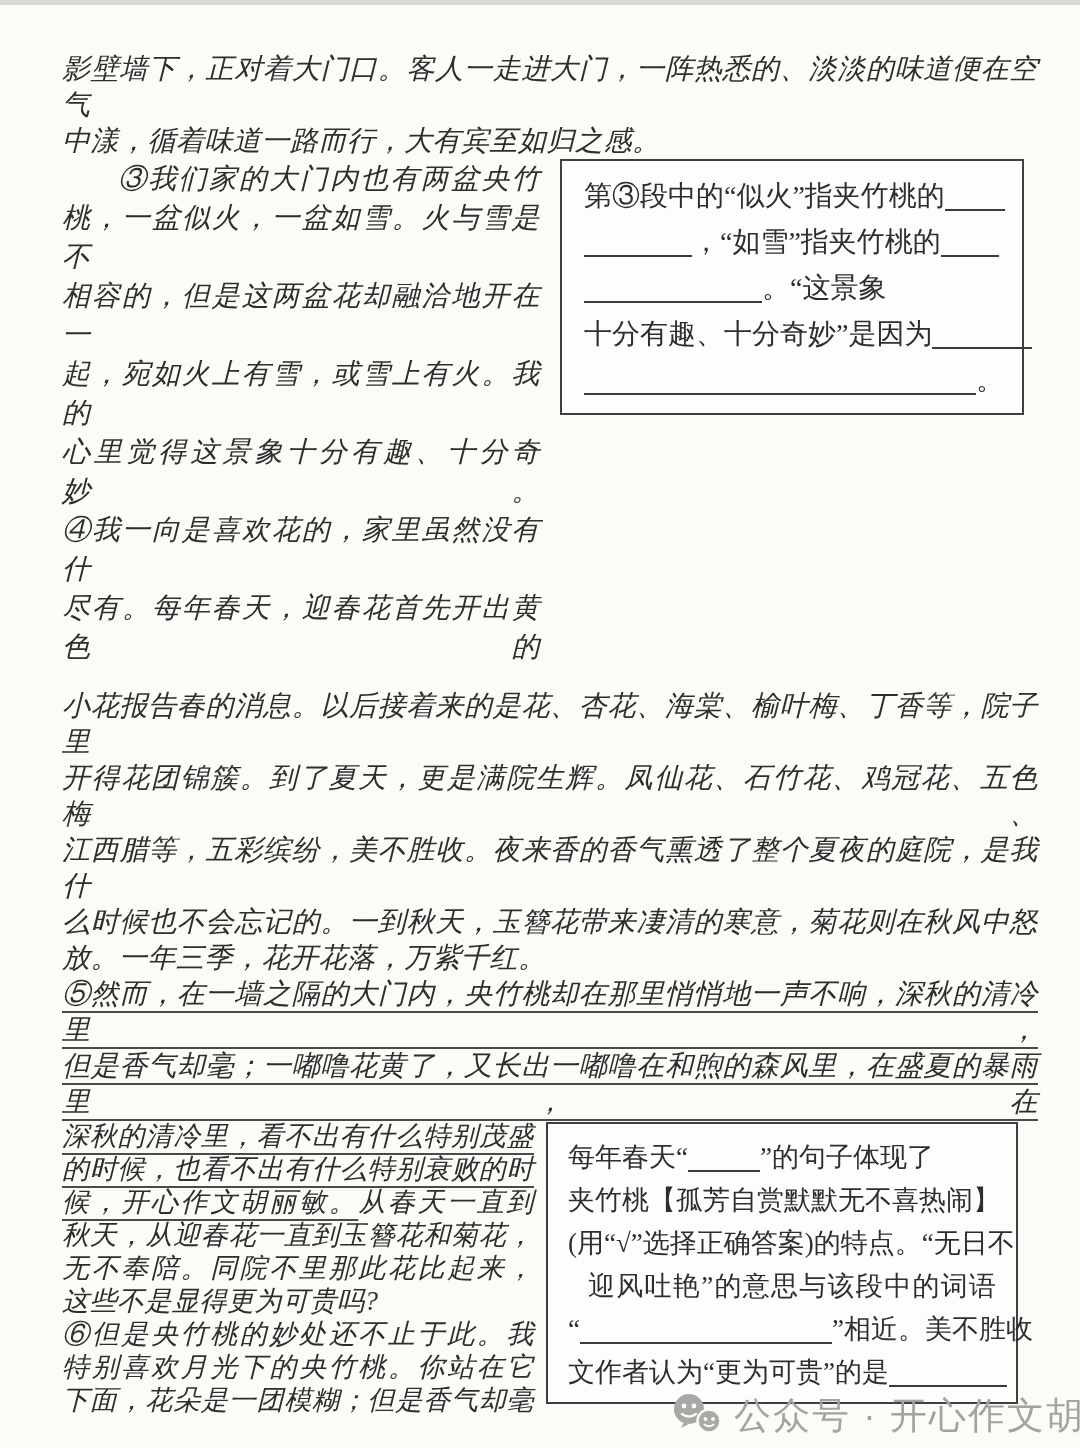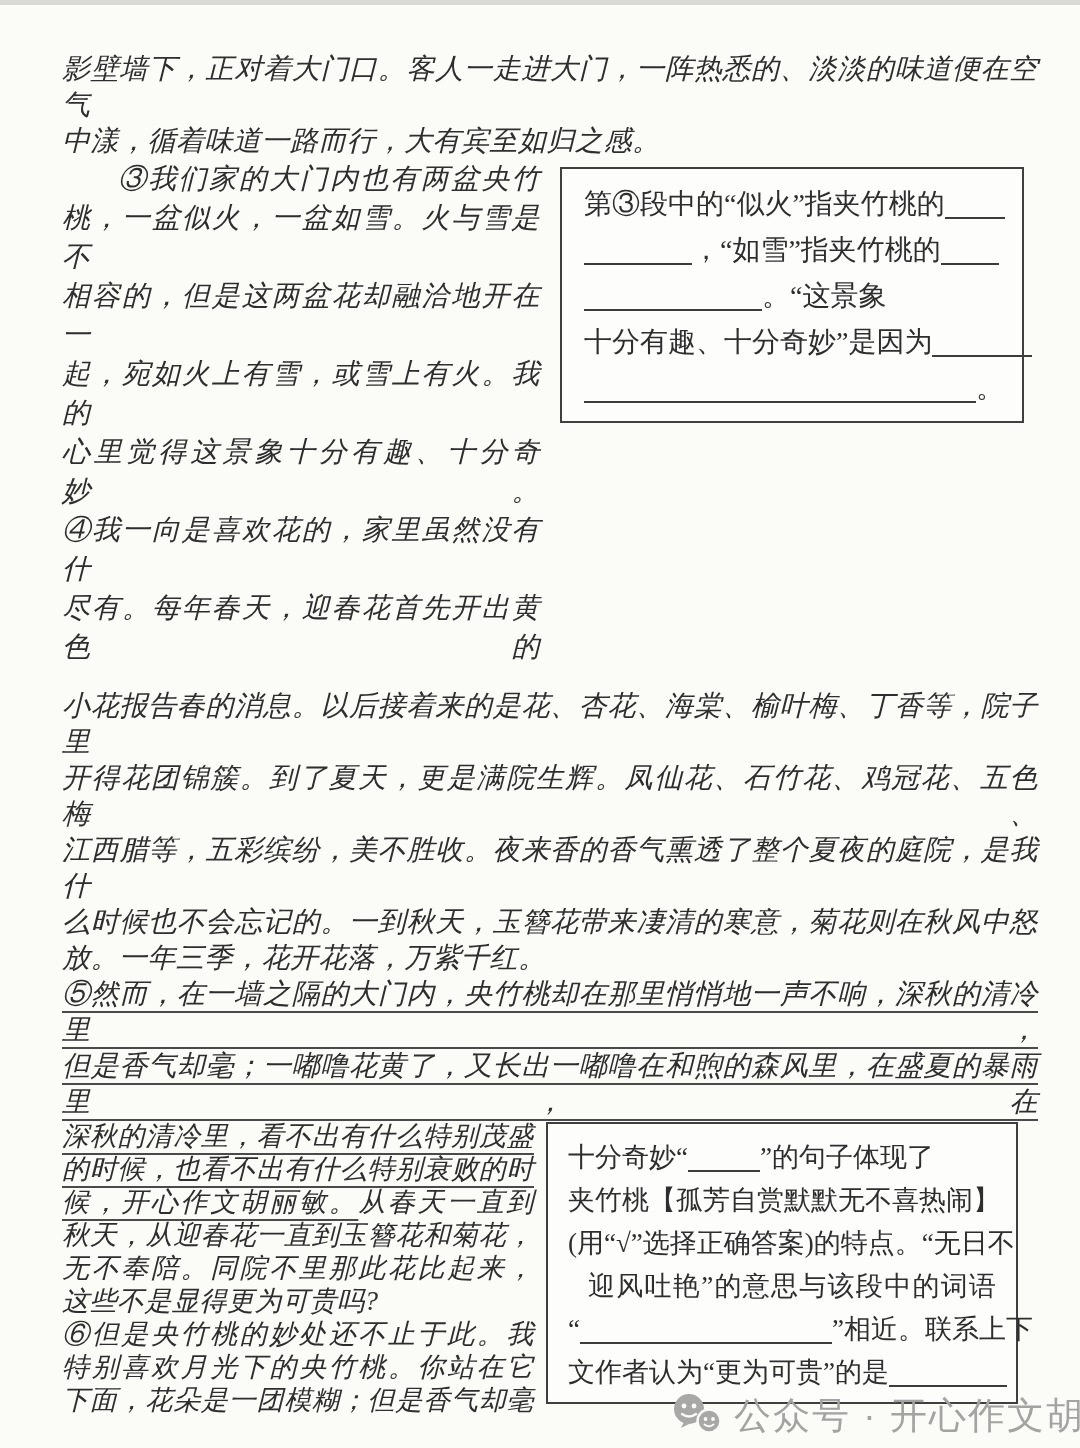--- a/index.html
+++ b/index.html
@@ -39,21 +39,21 @@
   .c1{ width:478px; }
   .c1 .p{ line-height:39px; font-size:28px; }
   .c2{ width:472px; }
   .c2 .p{ line-height:33px; font-size:27px; }
   .qbox{
     box-sizing:border-box;
     background:#fdfdfc;
     border:2px solid #3f3f3f;
   }
   .box1{
-    width:464px; margin-left:20px; margin-top:8px;
+    width:464px; margin-left:20px; margin-top:0;
     padding:12px 36px 10px 22px;
   }
   .box1 .bl{ font-size:28px; line-height:46px; white-space:nowrap; }
   .box2{
     width:472px; margin-left:12px; margin-right:18px; margin-top:2px;
     padding:12px 20px 8px 20px;
   }
   .box2 .bl{ font-size:27px; line-height:43px; white-space:nowrap; }
   .blj{ white-space:normal !important; text-align:justify; text-align-last:justify;margin-left:20px; }
   .blank{
@@ -118,25 +118,25 @@
       <div class="p j"><span class="ul">候，开心作文胡丽敏。</span><span>从春天一直到</span></div>
       <div class="p j">秋天，从迎春花一直到玉簪花和菊花，</div>
       <div class="p j">无不奉陪。同院不里那此花比起来，</div>
       <div class="p">这些不是显得更为可贵吗?</div>
       <div class="p j">⑥但是央竹桃的妙处还不止于此。我</div>
       <div class="p j">特别喜欢月光下的央竹桃。你站在它</div>
       <div class="p j">下面，花朵是一团模糊；但是香气却毫</div>
 
     </div>
     <div class="qbox box2">
-      <div class="bl"><span>十分奇妙“</span><span class="blank" style="width:72px"></span><span>”的句子体现了</span></div>
+      <div class="bl"><span>每年春天“</span><span class="blank" style="width:72px"></span><span>”的句子体现了</span></div>
       <div class="bl"><span>夹竹桃【孤芳自赏默默无不喜热闹】</span></div>
       <div class="bl"><span>(用“√”选择正确答案)的特点。“无日不</span></div>
       <div class="bl blj"><span>迎风吐艳”的意思与该段中的词语</span></div>
-      <div class="bl"><span>“</span><span class="blank" style="width:252px"></span><span>”相近。联系上下</span></div>
+      <div class="bl"><span>“</span><span class="blank" style="width:252px"></span><span>”相近。美不胜收</span></div>
       <div class="bl"><span>文作者认为“更为可贵”的是</span><span class="blank" style="width:118px"></span></div>
 
     </div>
   </div>
 
   <div class="watermark">
     <span style="display:inline-block;line-height:0;">
       <svg width="52" height="48" viewBox="0 0 52 48" aria-hidden="true">
         <circle cx="17" cy="17" r="15" fill="#a8a8a7"></circle>
         <circle cx="12" cy="14" r="2.4" fill="#fbfbf8"></circle>

